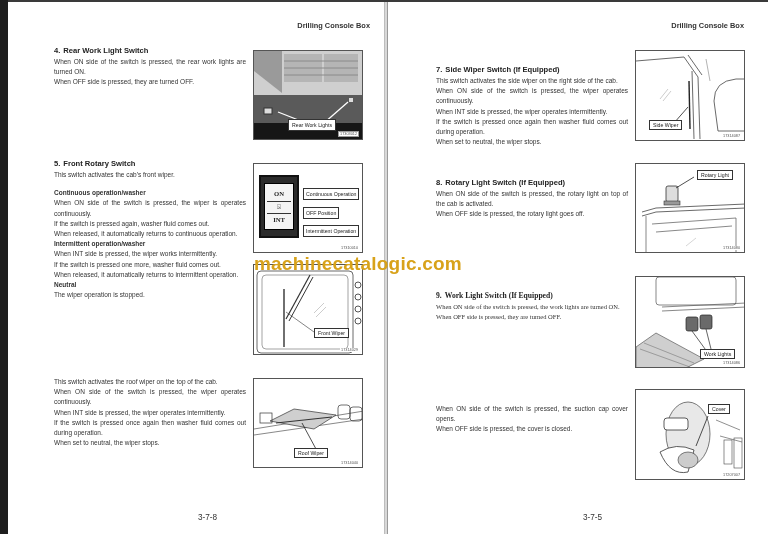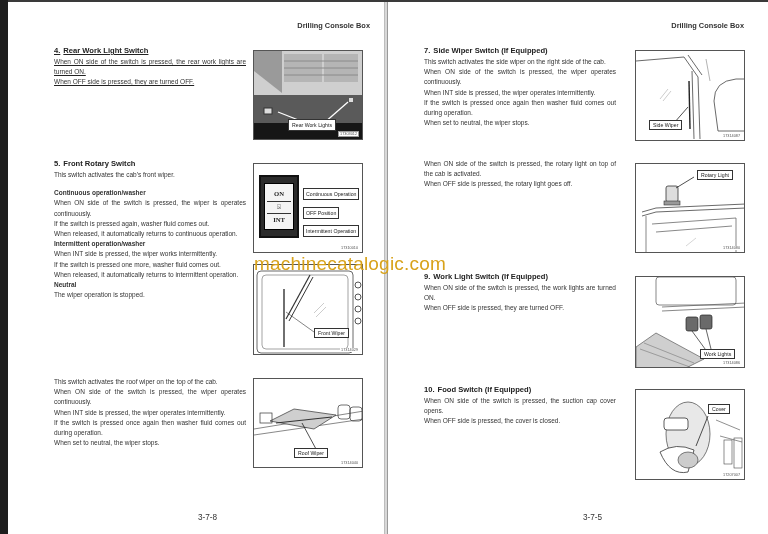--- a/index.html
+++ b/index.html
@@ -9,51 +9,51 @@
   .leftbar { position: absolute; left: 0; top: 0; width: 8px; height: 534px; background: #1e1e1e; }
   .page { position: absolute; top: 2px; height: 532px; background: #fff; }
   .page.left { left: 8px; width: 376px; }
   .page.right { left: 388px; width: 380px; }
   .gutter { position: absolute; left: 384px; top: 2px; width: 4px; height: 532px; background: #d8d8d8; border-left: 1px solid #bdbdbd; border-right: 1px solid #9a9a9a; }
   .running-head { position: absolute; top: 19px; font-size: 7.4px; font-weight: bold; color: #333; }
   .page.left .running-head { right: 14px; }
   .page.right .running-head { right: 24px; }
   .section { position: absolute; width: 192px; }
   .page.left .section { left: 46px; }
-  .page.right .section { left: 36px; }
+  .page.right .section { left: 48px; margin-top: 19px; }
   .sec-title { font-size: 7.6px; font-weight: bold; color: #222; margin-bottom: 2px; }
   .sec-title .num { margin-right: 3px; }
   .para { font-size: 6.5px; line-height: 10.2px; color: #333; text-align: justify; }
   .para.sub { font-weight: bold; color: #333; }
   .spacer { height: 8px; }
   .figure { position: absolute; border: 1px solid #555; background: #fff; overflow: hidden; }
   .fig-id { position: absolute; right: 3px; bottom: 2px; font-size: 3.8px; color: #555; background: #fff; border: 0.5px solid #999; padding: 0 1px; }
   .callout { position: absolute; font-size: 5.2px; color: #222; background: #fff; border: 1px solid #333; padding: 2px 3px; white-space: nowrap; }
   .page-num { position: absolute; bottom: 12px; font-size: 8.2px; color: #333; text-align: right; }
   .page.left .page-num { left: 190px; }
   .page.right .page-num { left: 195px; }
-  .watermark { position: absolute; left: 254px; top: 253px; font-size: 19px; font-weight: normal; color: #d8a21a; letter-spacing: 0.2px; z-index: 10; }
+  .watermark { position: absolute; left: 254px; top: 253px; font-size: 19px; font-weight: bold; color: #d8a21a; letter-spacing: 0.2px; z-index: 10; }
   .cursor { position: absolute; left: 154px; top: 64px; width: 0; height: 0; z-index: 20; }
   
   .switch-body { position: absolute; left: 5px; top: 11px; width: 40px; height: 63px; background: #2b2b2b; border: 2px solid #111; }
   .switch-face { position: absolute; left: 3px; top: 6px; width: 30px; height: 47px; background: #f4f4f4; border: 1px solid #000; }
   .switch-face .lbl { position: absolute; left: 0; width: 100%; text-align: center; font-family: "Liberation Serif", serif; font-weight: bold; font-size: 6.6px; color: #222; }
   .switch-face .line { position: absolute; left: 2px; right: 2px; height: 0.8px; background: #333; }
 </style>
 </head>
 <body>
 
 <div class="topbar"></div>
 <div class="leftbar"></div>
 <div class="gutter"></div>
 
 <div class="page left">
   <div class="running-head">Drilling Console Box</div>
 
-  <div class="section" style="top:44px;text-decoration:underline;">
+  <div class="section" style="top:44px;">
     <div class="sec-title">
       <span class="num">4.</span><span>Rear Work Light Switch</span>
     </div>
     <p class="para">When ON side of the switch is pressed, the rear work lights are turned ON.</p>
     <p class="para">When OFF side is pressed, they are turned OFF.</p>
   </div>
   <div class="figure" style="left:245px; top:48px; width:110px; height:90px; background:#1a1a1a;">
     <svg width="110" height="90" viewBox="0 0 110 90">
       <rect x="0" y="0" width="110" height="90" fill="#2a2a2a"></rect>
       <rect x="0" y="0" width="110" height="48" fill="#cfcfcf"></rect>
@@ -180,40 +180,43 @@
       <line x1="70" y1="8" x2="74" y2="30" stroke="#666" stroke-width="0.5"></line>
       <line x1="24" y1="48" x2="32" y2="38" stroke="#999" stroke-width="0.5"></line>
       <line x1="27" y1="50" x2="35" y2="40" stroke="#999" stroke-width="0.5"></line>
       <line x1="52" y1="56" x2="38" y2="72" stroke="#222" stroke-width="0.8"></line>
     </svg>
     <div class="callout" style="left:13px; top:69px; padding:1px 3px;">Side Wiper</div>
     <div class="fig-id" style="border:none;">17314087</div>
   </div>
 
   <div class="section" style="top:157px;">
+    <div class="sec-title">
+      <span class="num">8.</span><span>Rotary Light Switch (If Equipped)</span>
+    </div>
     <p class="para">When ON side of the switch is pressed, the rotary light on top of the cab is activated.</p>
     <p class="para">When OFF side is pressed, the rotary light goes off.</p>
   </div>
   <div class="figure" style="left:247px; top:161px; width:110px; height:90px;">
     <svg width="110" height="90" viewBox="0 0 110 90">
       <path d="M6,48 L20,44 L110,40" fill="none" stroke="#444" stroke-width="0.8"></path>
       <path d="M6,52 L20,48 L110,44" fill="none" stroke="#444" stroke-width="0.8"></path>
       <rect x="30" y="22" width="12" height="16" fill="#ddd" stroke="#333" stroke-width="0.8" rx="2"></rect>
       <rect x="28" y="37" width="16" height="4" fill="#999" stroke="#333" stroke-width="0.6"></rect>
       <path d="M16,60 L100,54 L100,90" fill="none" stroke="#555" stroke-width="0.7"></path>
       <path d="M20,68 L96,62" fill="none" stroke="#555" stroke-width="0.7"></path>
       <line x1="10" y1="52" x2="10" y2="90" stroke="#555" stroke-width="0.7"></line>
       <line x1="40" y1="24" x2="58" y2="13" stroke="#222" stroke-width="0.8"></line>
       <line x1="50" y1="82" x2="60" y2="74" stroke="#aaa" stroke-width="0.5"></line>
     </svg>
     <div class="callout" style="left:61px; top:6px; padding:1px 3px;">Rotary Light</div>
     <div class="fig-id" style="border:none;">17314080</div>
   </div>
 
-  <div class="section" style="top:270px;">
+  <div class="section" style="top:270px;font-family:Liberation Serif, serif;">
     <div class="sec-title">
       <span class="num">9.</span><span>Work Light Switch (If Equipped)</span>
     </div>
     <p class="para">When ON side of the switch is pressed, the work lights are turned ON.</p>
     <p class="para">When OFF side is pressed, they are turned OFF.</p>
   </div>
   <div class="figure" style="left:247px; top:274px; width:110px; height:92px;">
     <svg width="110" height="92" viewBox="0 0 110 92">
       <rect x="20" y="0" width="80" height="28" fill="none" stroke="#555" stroke-width="0.7" rx="3"></rect>
       <line x1="26" y1="30" x2="110" y2="26" stroke="#555" stroke-width="0.7"></line>
@@ -224,23 +227,20 @@
       <rect x="50" y="40" width="12" height="14" fill="#6a6a6a" stroke="#222" stroke-width="0.7" rx="2"></rect>
       <rect x="64" y="38" width="12" height="14" fill="#6a6a6a" stroke="#222" stroke-width="0.7" rx="2"></rect>
       <line x1="56" y1="54" x2="72" y2="76" stroke="#222" stroke-width="0.7"></line>
       <line x1="70" y1="52" x2="76" y2="76" stroke="#222" stroke-width="0.7"></line>
     </svg>
     <div class="callout" style="left:64px; top:72px; padding:1px 3px;">Work Lights</div>
     <div class="fig-id" style="border:none;">17314086</div>
   </div>
 
   <div class="section" style="top:383px;">
-    <div class="sec-title">
-      <span class="num">10.</span><span>Food Switch (If Equipped)</span>
-    </div>
     <p class="para">When ON side of the switch is pressed, the suction cap cover opens.</p>
     <p class="para">When OFF side is pressed, the cover is closed.</p>
   </div>
   <div class="figure" style="left:247px; top:387px; width:110px; height:91px;">
     <svg width="110" height="91" viewBox="0 0 110 91">
       <ellipse cx="52" cy="44" rx="22" ry="32" fill="#e8e8e8" stroke="#444" stroke-width="0.7"></ellipse>
       <rect x="28" y="28" width="24" height="12" fill="#fff" stroke="#333" stroke-width="0.8" rx="3"></rect>
       <path d="M24,62 Q40,52 58,60 L52,82 Q34,86 24,62 Z" fill="#fff" stroke="#333" stroke-width="0.8"></path>
       <ellipse cx="52" cy="70" rx="10" ry="8" fill="#ccc" stroke="#333" stroke-width="0.6"></ellipse>
       <line x1="80" y1="30" x2="104" y2="40" stroke="#444" stroke-width="0.6"></line>

